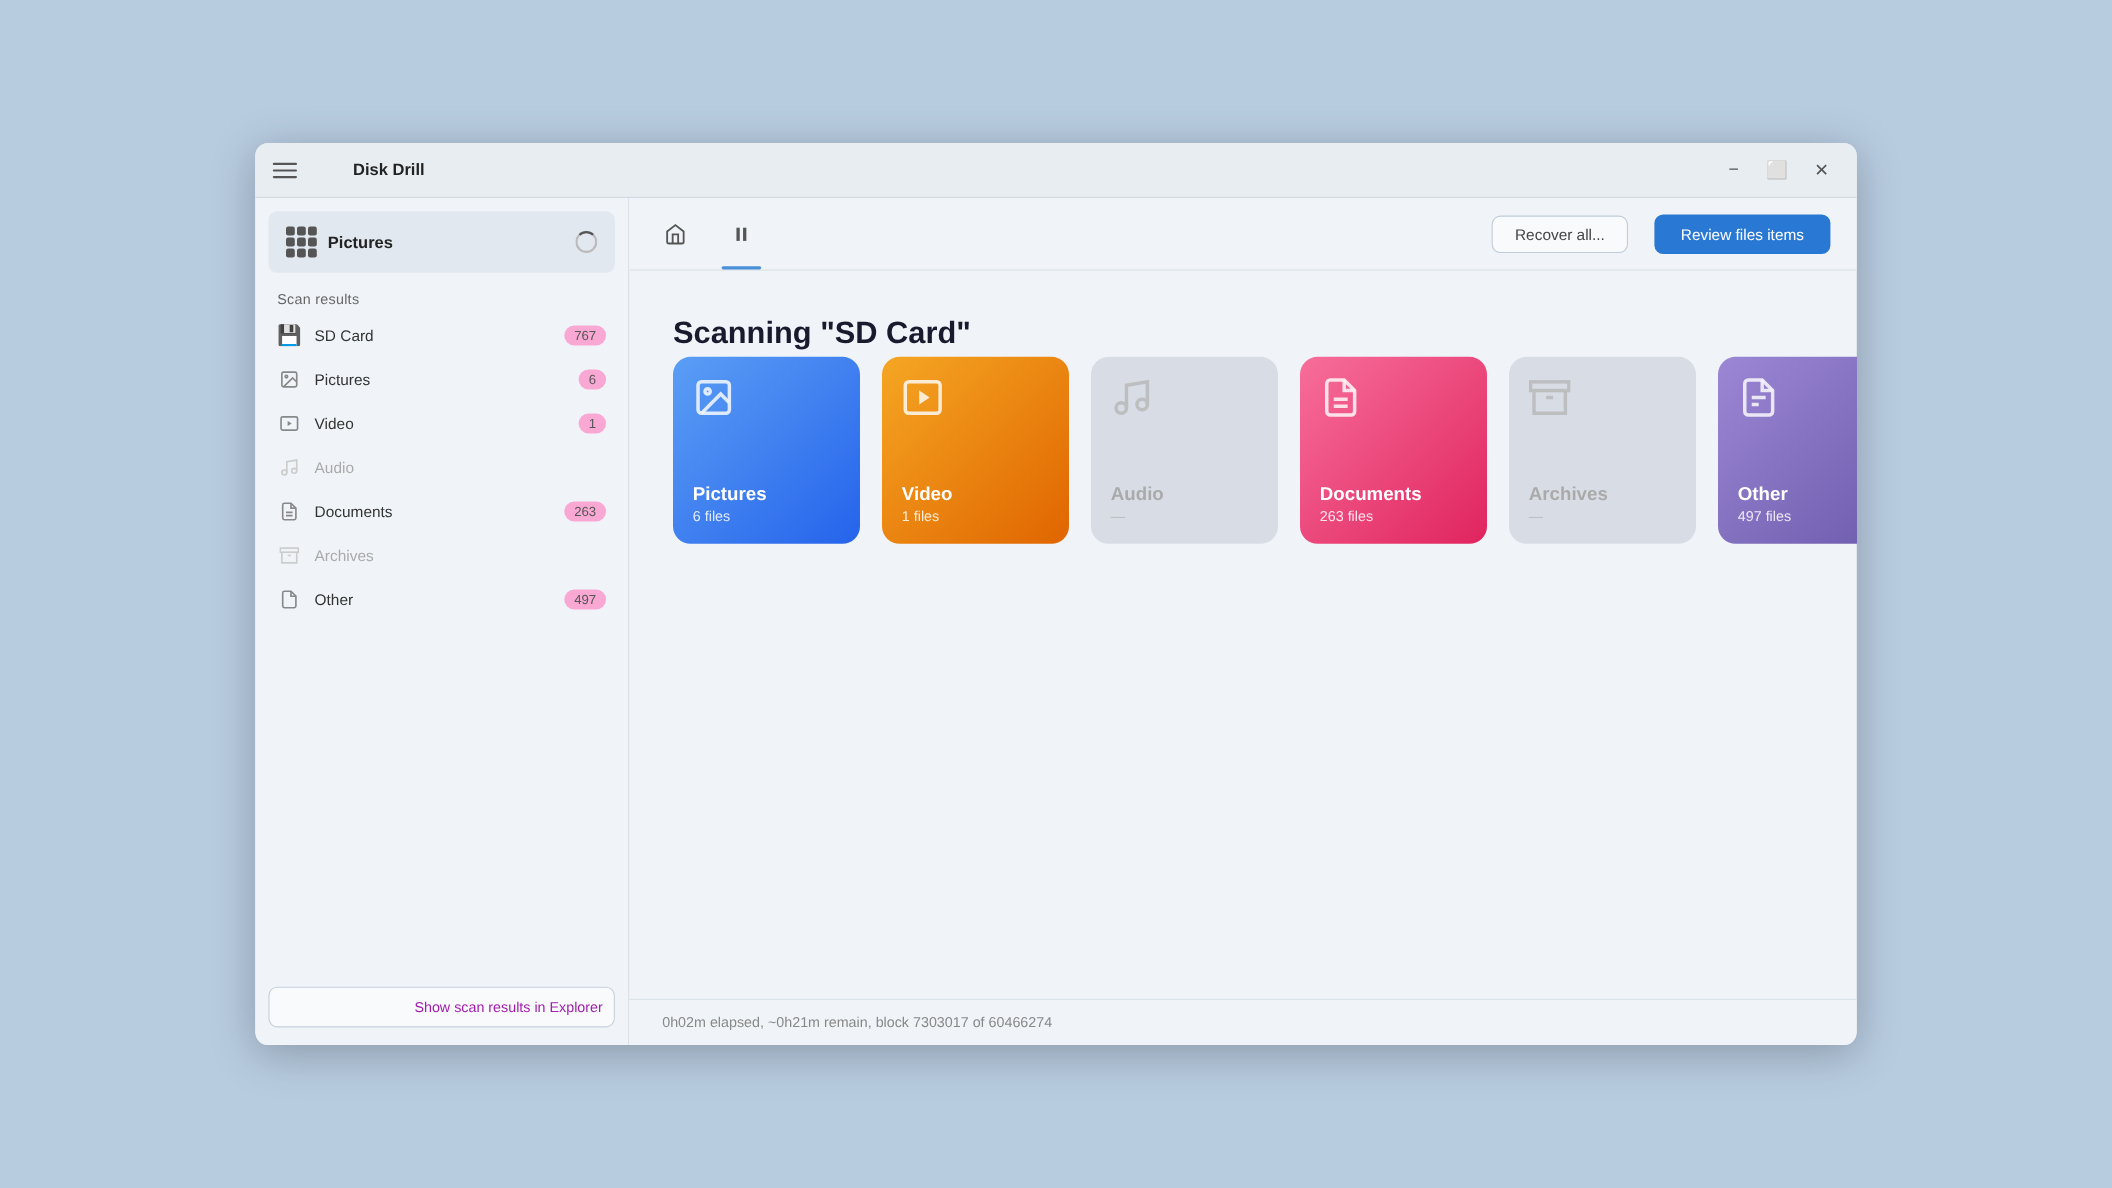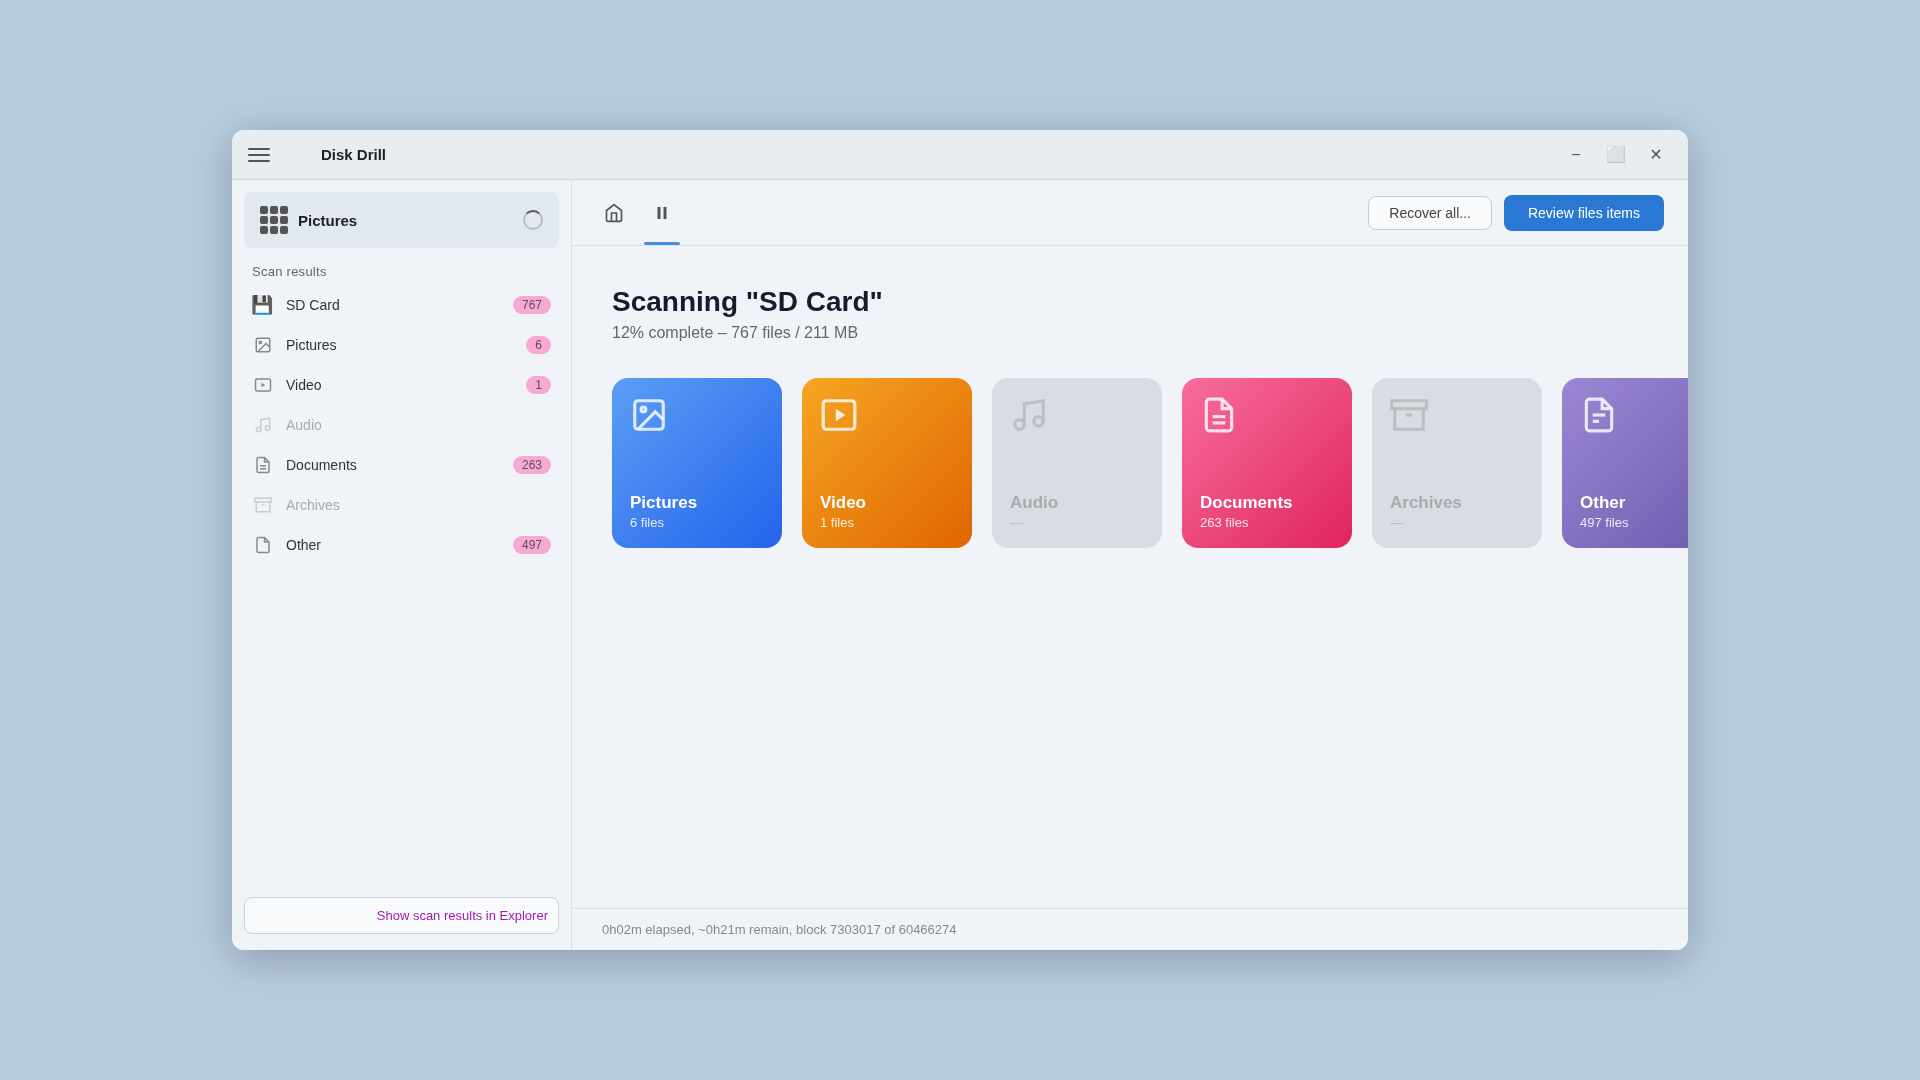--- a/index.html
+++ b/index.html
@@ -199,21 +199,21 @@
     }
 
     
     .toolbar {
       height: 66px;
       background: #f0f4f8;
       border-bottom: 1px solid #d8e0e8;
       display: flex;
       align-items: center;
       padding: 0 24px;
-      gap: 12px;
+      gap: 24px;
       flex-shrink: 0;
     }
     .toolbar-home-btn {
       width: 36px;
       height: 36px;
       border: none;
       background: transparent;
       cursor: pointer;
       display: flex;
       align-items: center;
@@ -488,21 +488,20 @@
               <rect x="14" y="4" width="4" height="16"></rect>
           </svg>
         </button>
         <div class="toolbar-spacer"></div>
         <button class="toolbar-recover-btn">Recover all...</button>
         <button class="toolbar-review-btn">Review files items</button>
       </div>
 
       <div class="page-content">
         <h1 class="page-title">Scanning "SD Card"</h1>
-        <p class="page-subtitle">12% complete – 767 files / 211 MB</p>
 
         <div class="cards-grid">
 
           <div class="card pictures">
             <div class="card-icon">
               <svg width="38" height="38" viewBox="0 0 24 24" fill="none" stroke="rgba(255,255,255,0.9)" stroke-width="2">
                 <rect x="3" y="3" width="18" height="18" rx="2"></rect>
                   <circle cx="8.5" cy="8.5" r="1.5"></circle>
                   <polyline points="21 15 16 10 5 21"></polyline>
               </svg>

